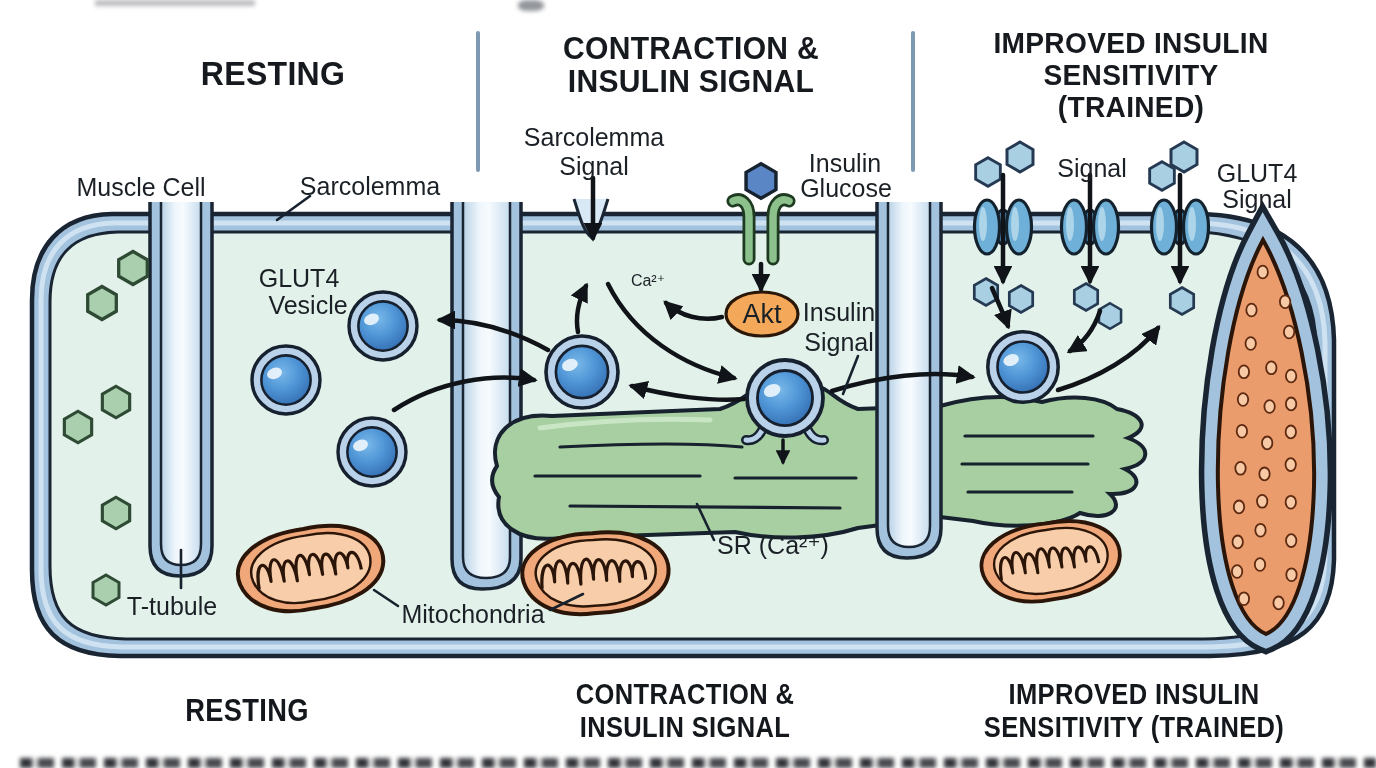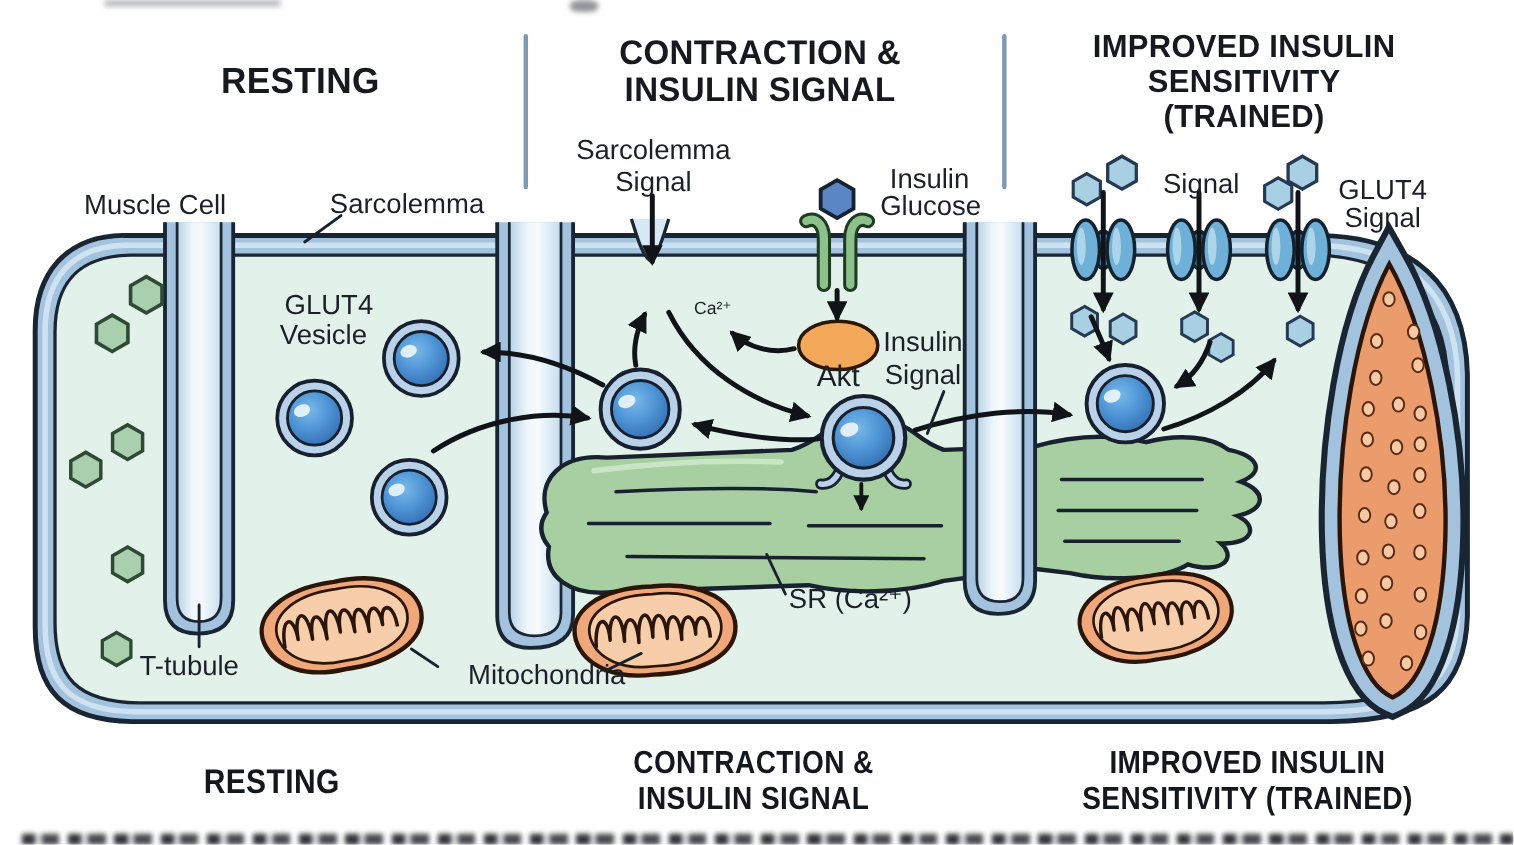--- a/index.html
+++ b/index.html
@@ -43,21 +43,21 @@
   .pline{fill:none;stroke:#17222e;stroke-width:2.6px;stroke-linecap:round;}
   .divider{stroke:var(--divider,#7e99b2);stroke-width:4px;stroke-linecap:round;}
 
   
   .lbl{position:absolute;white-space:nowrap;transform:translate(-50%,-50%);
        font-size:25px;color:var(--text,#1b2026);line-height:1;}
   .thdr{position:absolute;white-space:nowrap;transform:translate(-50%,-50%) scaleX(.97);
         font-weight:bold;color:#161a1e;line-height:1;letter-spacing:.3px;}
   .bhdr{position:absolute;white-space:nowrap;transform:translate(-50%,-50%) scaleX(.88);
         font-weight:bold;color:#14181c;line-height:1;letter-spacing:.4px;}
-  .akt-lbl{font-size:27px;margin-top:28px;}
+  .akt-lbl{font-size:27px;}
   .ca-lbl{font-size:16px;}
   .blur-strip{position:absolute;filter:blur(2.2px);}
   #bottom-blur{left:20px;right:0;bottom:0;height:10px;
      background:repeating-linear-gradient(90deg, rgba(25,28,34,.9) 0 12px, rgba(25,28,34,.15) 12px 18px,
                 rgba(25,28,34,.8) 18px 34px, rgba(25,28,34,0) 34px 42px);}
   #top-blur-1{left:95px;top:0;width:160px;height:6px;background:rgba(40,45,55,.32);}
   #top-blur-2{left:518px;top:0;width:26px;height:11px;background:rgba(40,45,55,.5);border-radius:40%;}
 </style>
 </head>
 <body>
@@ -261,28 +261,28 @@
   <div class="lbl" style="left:141px;top:187px">Muscle Cell</div>
   <div class="lbl" style="left:370px;top:186px">Sarcolemma</div>
   <div class="lbl" style="left:594px;top:137px">Sarcolemma</div>
   <div class="lbl" style="left:594px;top:166px">Signal</div>
   <div class="lbl" style="left:845px;top:163px">Insulin</div>
   <div class="lbl" style="left:846px;top:188px">Glucose</div>
   <div class="lbl" style="left:1092px;top:168px">Signal</div>
   <div class="lbl" style="left:1257px;top:173px">GLUT4</div>
   <div class="lbl" style="left:1257px;top:199px">Signal</div>
   <div class="lbl" style="left:299px;top:278px">GLUT4</div>
-  <div class="lbl" style="left:294px;top:305px">Vesicle</div>
+  <div class="lbl" style="left:308px;top:305px">Vesicle</div>
   <div class="lbl ca-lbl" style="left:648px;top:281px">Ca²⁺</div>
   <div class="lbl akt-lbl" style="left:762px;top:314px">Akt</div>
   <div class="lbl" style="left:839px;top:312px">Insulin</div>
   <div class="lbl" style="left:839px;top:342px">Signal</div>
   <div class="lbl" style="left:773px;top:545px">SR (Ca²⁺)</div>
   <div class="lbl" style="left:172px;top:606px">T-tubule</div>
-  <div class="lbl" style="left:497px;top:614px">Mitochondria</div>
+  <div class="lbl" style="left:473px;top:614px">Mitochondria</div>
 
   <div class="bhdr" style="left:247px;top:710px;font-size:31px">RESTING</div>
   <div class="bhdr" style="left:685px;top:694px;font-size:29px">CONTRACTION &amp;</div>
   <div class="bhdr" style="left:685px;top:727px;font-size:29px">INSULIN SIGNAL</div>
   <div class="bhdr" style="left:1134px;top:694px;font-size:29px">IMPROVED INSULIN</div>
   <div class="bhdr" style="left:1134px;top:727px;font-size:29px">SENSITIVITY (TRAINED)</div>
 
   <div class="blur-strip" id="bottom-blur"></div>
   <div class="blur-strip" id="top-blur-1"></div>
   <div class="blur-strip" id="top-blur-2"></div>

